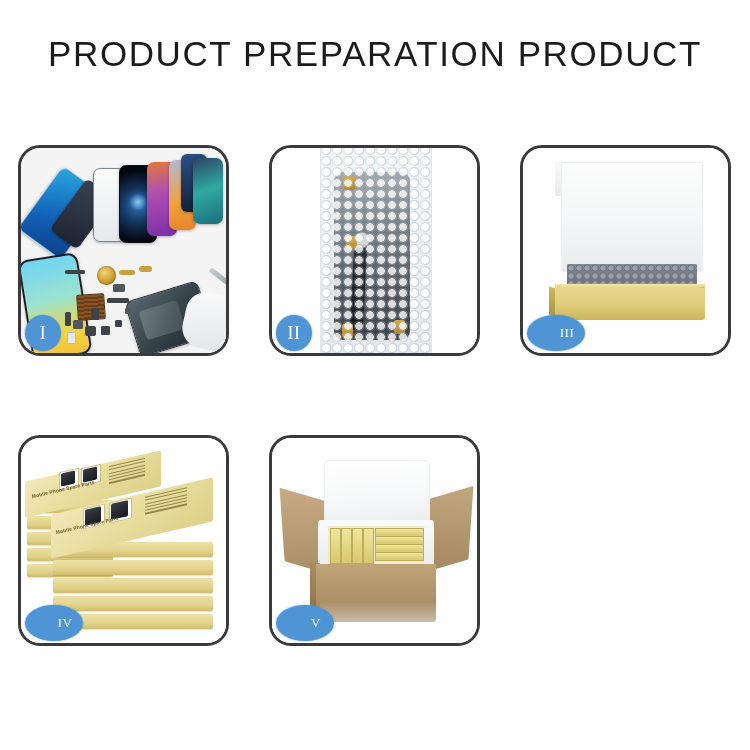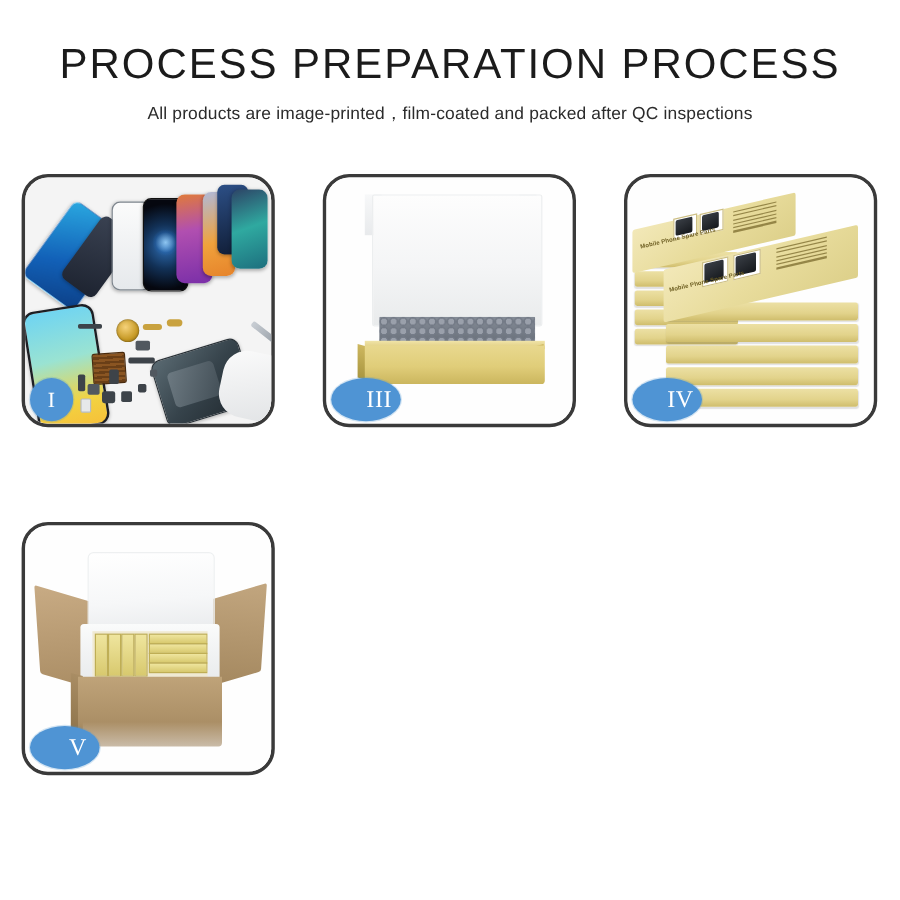--- a/index.html
+++ b/index.html
@@ -81,21 +81,21 @@
     background: #4f94d4;
     color: #ffffff;
     font-family: "Liberation Serif", serif;
     font-size: 18px;
     line-height: 36px;
     text-align: center;
     letter-spacing: 0.5px;
     z-index: 9;
     box-shadow: 0 0 0 1px rgba(80,150,210,0.25);
   }
-  .badge.small { font-size: 20px; padding-left: 22px; }
+  .badge.small { font-size: 13px; padding-left: 22px; }
 
   
   .p1 { background: #f4f4f4; }
   .p1 .ph {
     position: absolute;
     border-radius: 6px;
     box-shadow: 0 1px 3px rgba(0,0,0,0.28);
   }
   .p1 .blue-flex {
     left: 14px; top: 26px; width: 52px; height: 76px;
@@ -424,22 +424,21 @@
   }
   .p6 .seam {
     position: absolute;
     background: rgba(140,112,78,0.55);
   }
 </style>
 </head>
 <body>
 
 <div class="header">
-  <div class="page-title">PROCESS PREPARATION PROCESS</div>
-  <div class="page-subtitle">All products are image-printed，film-coated and packed after QC inspections</div>
+  <div class="page-title">PRODUCT PREPARATION PRODUCT</div>
 </div>
 
 <div class="grid">
 
   <div class="card">
     <div class="card-clip p1">
       <div class="ph blue-flex"></div>
       <div class="ph blue-flex2"></div>
       <div class="ph glass"></div>
       <div class="ph blk12"></div>
@@ -463,20 +462,34 @@
       <div class="bit white" style="left:46px;top:184px;width:7px;height:10px;"></div>
       <div class="bit" style="left:80px;top:178px;width:9px;height:9px;"></div>
       <div class="bit" style="left:94px;top:172px;width:7px;height:7px;"></div>
       <div class="bit l" style="left:104px;top:160px;width:6px;height:6px;"></div>
       <div class="tweezer"></div>
       <div class="hand"></div>
     </div>
     <div class="badge">I</div>
   </div>
 
+  <div class="card">
+    <div class="card-clip p2">
+      <div class="wrapzone"></div>
+      <div class="panelpart"></div>
+      <div class="flexcable"></div>
+      <div class="camhole"></div>
+      <div class="tape" style="left:72px;top:28px;"></div>
+      <div class="tape" style="left:74px;top:88px;"></div>
+      <div class="tape" style="left:70px;top:176px;"></div>
+      <div class="tape" style="left:122px;top:172px;"></div>
+      <div class="bubbleoverlay"></div>
+    </div>
+    <div class="badge">II</div>
+  </div>
 
   <div class="card">
     <div class="card-clip p3">
       <div class="lidflapL"></div>
       <div class="lidflapR"></div>
       <div class="lidfoam"></div>
       <div class="foamfill"></div>
       <div class="boxrim"></div>
       <div class="boxendL"></div>
       <div class="boxendR"></div>

